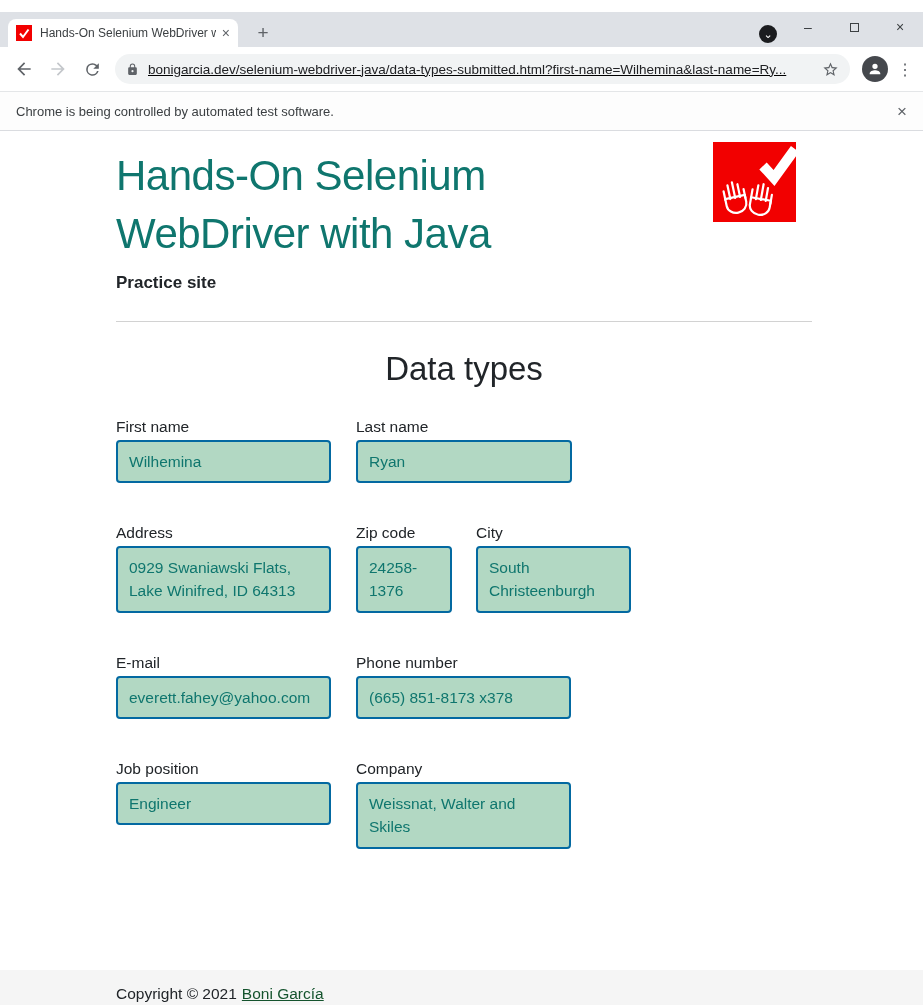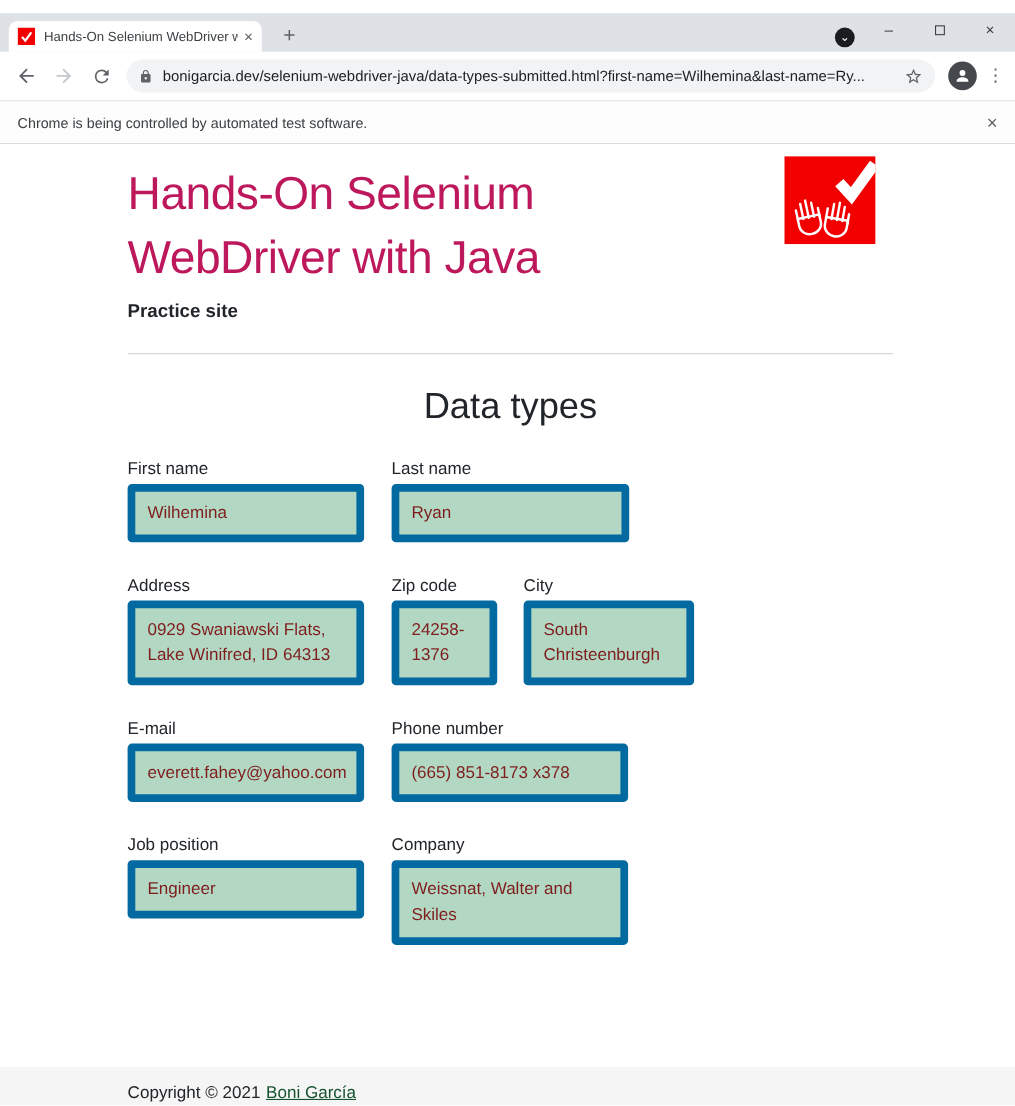--- a/index.html
+++ b/index.html
@@ -34,21 +34,21 @@
   }
   .win-controls { position:absolute; right:0; top:0; display:flex; }
   .win-btn { width:46px; height:30px; display:flex; align-items:center; justify-content:center; color:#3c4043; font-size:14px; }
   .max-box { width:9px; height:9px; border:1.3px solid #3c4043; display:block; }
 
   
   .toolbar { height:44px; background:#fff; display:flex; align-items:center; padding:0 7px; }
   .nav-btn { width:28px; height:28px; margin:0 3px; display:flex; align-items:center; justify-content:center; flex:none; }
   .omnibox {
     flex:1; min-width:0; height:30px; background:#f1f3f4; border-radius:15px;
-    display:flex; align-items:center; padding:0 11px; margin:0 6px;
+    display:flex; align-items:center; padding:0 11px; margin:0 6px;text-decoration:underline;
   }
   .lock { margin-right:9px; flex:none; display:flex; }
   .url { font-size:13.5px; color:#202124; white-space:nowrap; overflow:hidden; flex:1; }
   .star { flex:none; display:flex; margin-left:8px; }
   .avatar {
     width:26px; height:26px; border-radius:50%; background:#45484d;
     margin:0 6px; display:flex; align-items:center; justify-content:center; flex:none;
   }
   .menu-dots { font-size:16px; color:#5f6368; width:22px; text-align:center; flex:none; }
 
@@ -56,33 +56,33 @@
   .infobar {
     height:40px; background:#fdfdfd; border-top:1px solid #e4e6e8; border-bottom:1px solid #dadce0;
     display:flex; align-items:center; font-size:13px; color:#3c4043; padding:0 16px;
   }
   .infobar-close { margin-left:auto; font-size:17px; color:#5f6368; line-height:1; }
 
   
   .content { position:relative; height:839px; background:#fff; }
   .container { position:absolute; left:116px; top:0; width:696px; height:839px; }
   .page-title {
-    margin:16px 0 0; font-size:42px; font-weight:300; color:#be185d;
+    margin:16px 0 0; font-size:42px; font-weight:300; color:#0f766e;
     line-height:1.38; width:560px; letter-spacing:-0.5px;
   }
   .logo { position:absolute; left:597px; top:11px; width:83px; height:80px; }
   .subtitle { margin:10px 0 0; font-size:17px; font-weight:700; color:#212529; }
   .rule { margin:28px 0 0; border:0; border-top:1px solid #d2d2d2; }
   .section-title { margin:28px 0 0; font-size:33px; font-weight:300; color:#212529;text-align:center; }
 
   .fg { position:absolute; }
   .flabel { font-size:15.5px; line-height:19px; color:#212529; margin-bottom:4px; }
   .fbox {
-    background:#b2d8c3; border:7px solid #0369a1; border-radius:4px;
-    padding:8px 11px; font-size:15.5px; color:#7f1d1d; line-height:1.5;
+    background:#b2d8c3; border:2px solid #0369a1; border-radius:4px;
+    padding:8px 11px; font-size:15.5px; color:#0f766e; line-height:1.5;
     min-height:40px;
   }
 
   
   .footer {
     height:47px; background:#f5f5f5; display:flex; align-items:center;
     padding-left:116px; font-size:15.5px; color:#212529;
   }
   .footer a { color:#14532d; margin-left:5px; text-decoration:underline; cursor:pointer; }
 </style>

